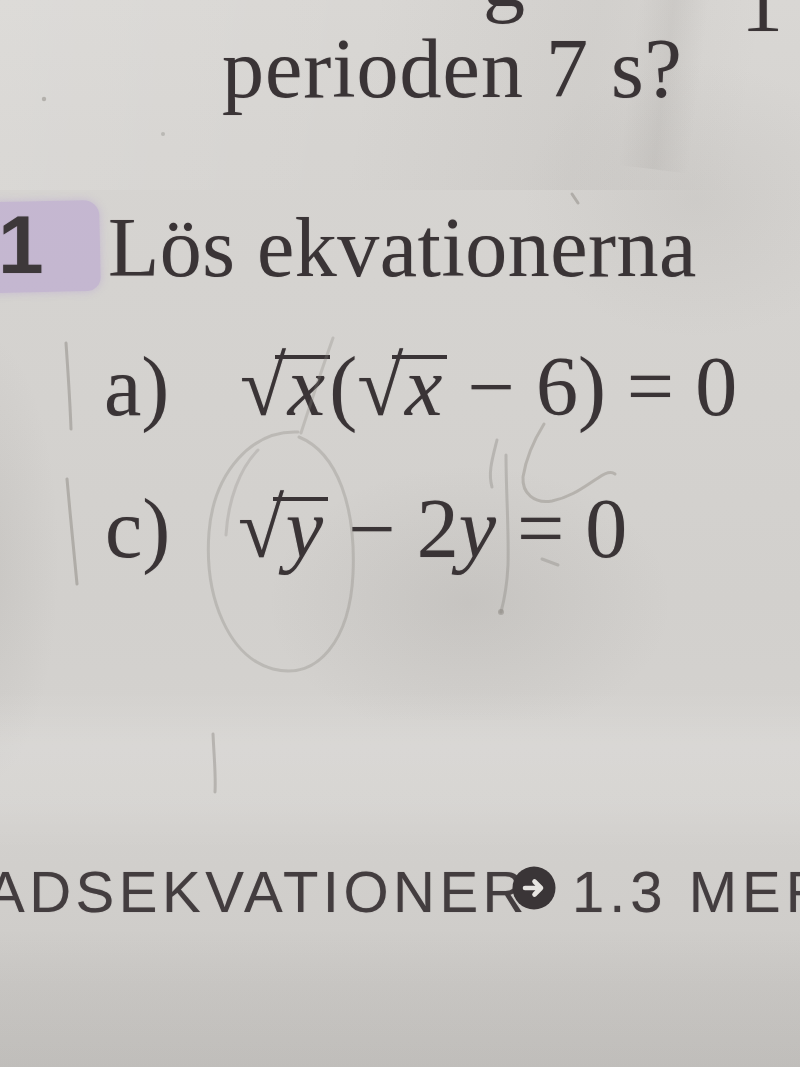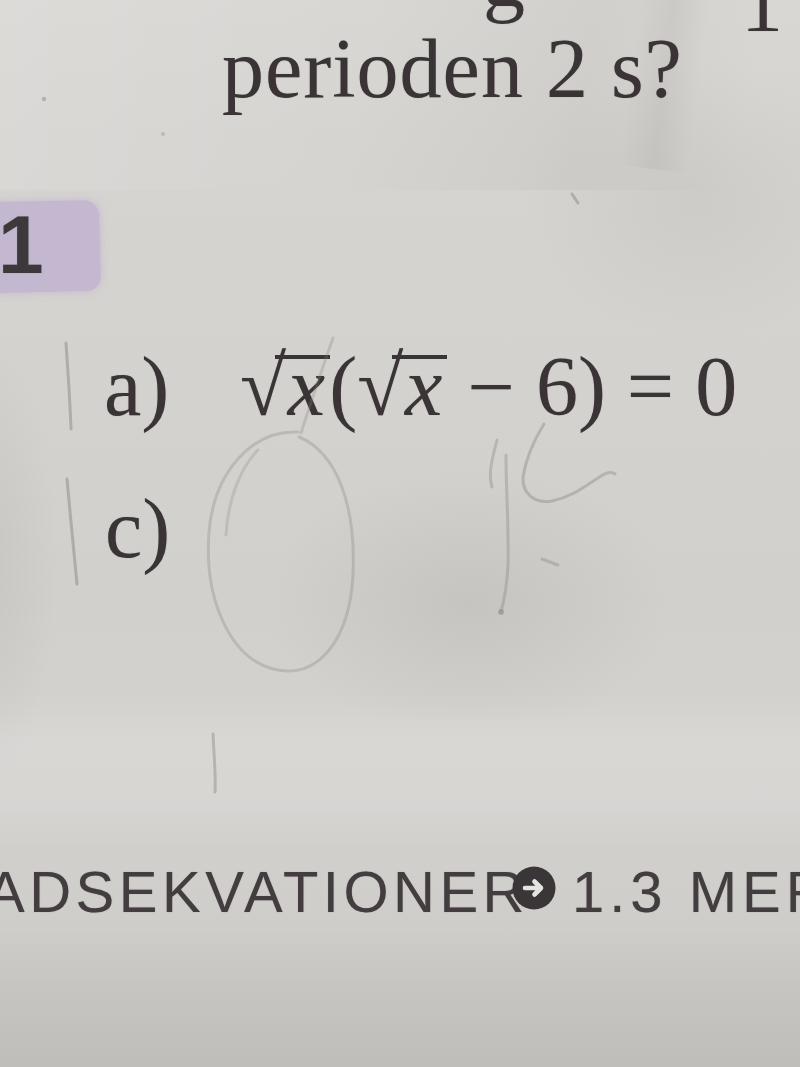--- a/index.html
+++ b/index.html
@@ -74,29 +74,31 @@
   <div class="shade s-crease-top"></div>
   <div class="shade s-left-strip"></div>
   <div class="shade s-mid-shadow"></div>
   <div class="shade s-right-patch"></div>
   <div class="shade s-light-band"></div>
   <div class="shade s-bottom-mottle"></div>
 
   <span class="t serif partial-left">g</span>
   <span class="t serif partial-right">1</span>
 
-  <div class="t serif question">perioden 2 s?</div>
+  <div class="t serif question">perioden 7 s?</div>
 
   <div class="hl"></div>
   <span class="t prob-num">1</span>
+  <span class="t serif prob-title">Lös ekvationerna</span>
 
   <span class="t serif eq-label-a">a)</span>
   <span class="t serif eq eq-a"><span class="sqrt"><span class="sym">√</span><span class="rad">x</span></span><span>(</span><span class="sqrt"><span class="sym">√</span><span class="rad">x</span></span><span> − 6) = 0</span></span>
 
   <span class="t serif eq-label-c">c)</span>
+  <span class="t serif eq eq-c"><span class="sqrt"><span class="sym">√</span><span class="rad">y</span></span><span> − 2</span><span class="var">y</span><span> = 0</span></span>
 
   <svg class="pencil" width="800" height="1067" viewBox="0 0 800 1067">
     <g fill="none" stroke="#85807a" stroke-width="3" stroke-linecap="round">
       <path d="M66,343 C68,372 70,400 71,429" opacity="0.45"></path>
       <path d="M67,479 C70,514 74,551 77,584" opacity="0.45"></path>
       <path d="M298,432 C252,430 214,472 209,532 C204,598 229,657 273,669 C319,681 350,638 353,574 C356,508 338,453 299,437" opacity="0.30"></path>
       <path d="M258,450 C240,468 228,500 226,535" opacity="0.25"></path>
       <path d="M301,433 C312,399 323,366 333,338" opacity="0.28"></path>
       <path d="M497,440 C492,460 488,473 492,487" opacity="0.35"></path>
       <path d="M544,424 C534,440 526,458 523,477 C522,493 534,504 552,501 C572,497 585,486 598,478 C605,473 611,471 615,474" opacity="0.38"></path>

